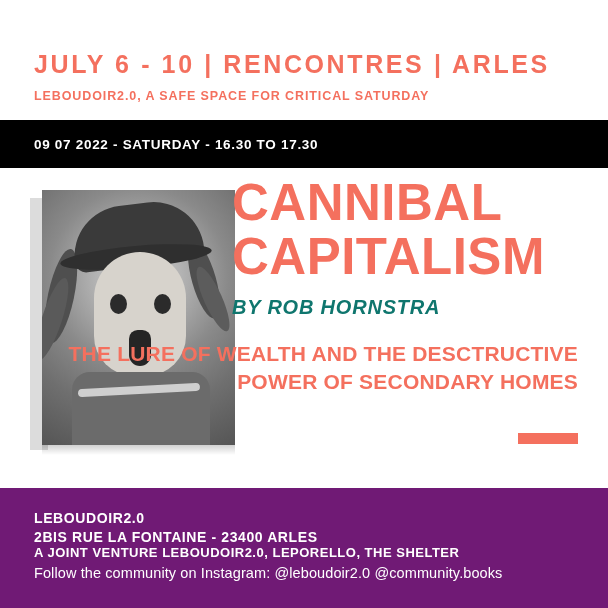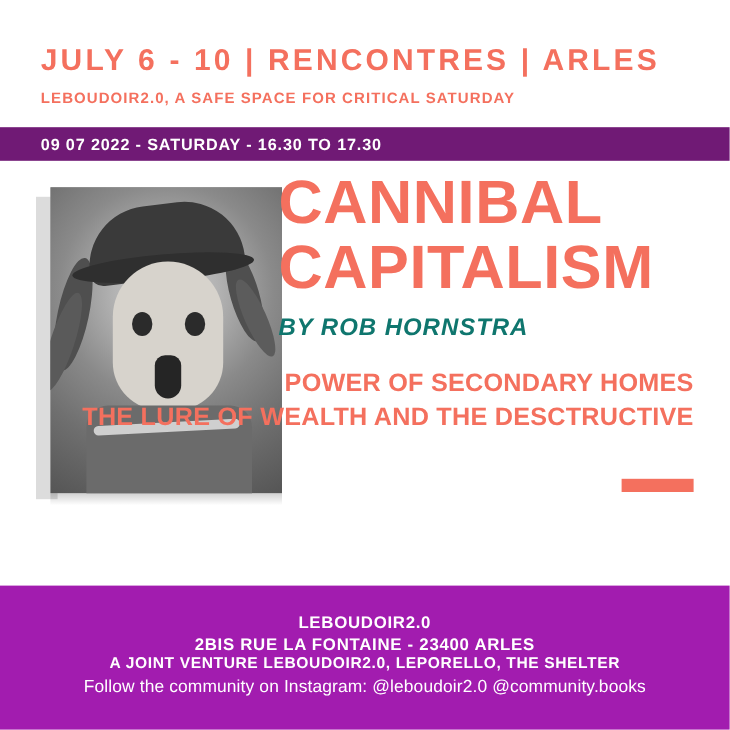--- a/index.html
+++ b/index.html
@@ -23,35 +23,36 @@
   
   .header {
     padding: 36px 34px 0 34px;
   }
   .festival-line {
     color: #f4705e;
     font-size: 25px;
     font-weight: bold;
     letter-spacing: 2.6px;
     white-space: nowrap;
+    margin-top: 14px;
   }
   .tagline {
     margin-top: 10px;
     color: #f4705e;
     font-size: 12.5px;
     font-weight: bold;
     letter-spacing: 0.9px;
     white-space: nowrap;
   }
 
   
   .date-bar {
     margin-top: 17px;
-    background: #701a75;
-    height: 28px;
+    background: #000000;
+    height: 48px;
     display: flex;
     align-items: center;
     padding-left: 34px;
     box-sizing: border-box;
   }
   .date-bar span {
     color: #ffffff;
     font-size: 13.5px;
     font-weight: bold;
     letter-spacing: 0.7px;
@@ -227,25 +228,24 @@
     background: #f4705e;
   }
 
   
   .footer {
     position: absolute;
     left: 0;
     bottom: 0;
     width: 608px;
     height: 120px;
-    background: #a21caf;
+    background: #701a75;
     box-sizing: border-box;
     padding: 22px 34px 0 34px;
     color: #ffffff;
-    text-align: center;
   }
   .venue-name {
     font-size: 14px;
     font-weight: bold;
     letter-spacing: 0.6px;
   }
   .venue-addr {
     margin-top: 3px;
     font-size: 14px;
     font-weight: bold;
@@ -299,22 +299,22 @@
       <div class="shadow"></div>
     </div>
 
     <div class="title-block">
       <div class="title-1">CANNIBAL</div>
       <div class="title-2">CAPITALISM</div>
       <div class="byline">BY ROB HORNSTRA</div>
     </div>
 
     <div class="subtitle">
+      <div>THE LURE OF WEALTH AND THE DESCTRUCTIVE</div>
       <div>POWER OF SECONDARY HOMES</div>
-      <div>THE LURE OF WEALTH AND THE DESCTRUCTIVE</div>
     </div>
 
     <div class="accent-dash"></div>
   </div>
 
   <div class="footer">
     <div class="venue-name">LEBOUDOIR2.0</div>
     <div class="venue-addr">2BIS RUE LA FONTAINE - 23400 ARLES</div>
     <div class="venture">A JOINT VENTURE LEBOUDOIR2.0, LEPORELLO, THE SHELTER</div>
     <div class="community">Follow the community on Instagram: @leboudoir2.0  @community.books</div>

